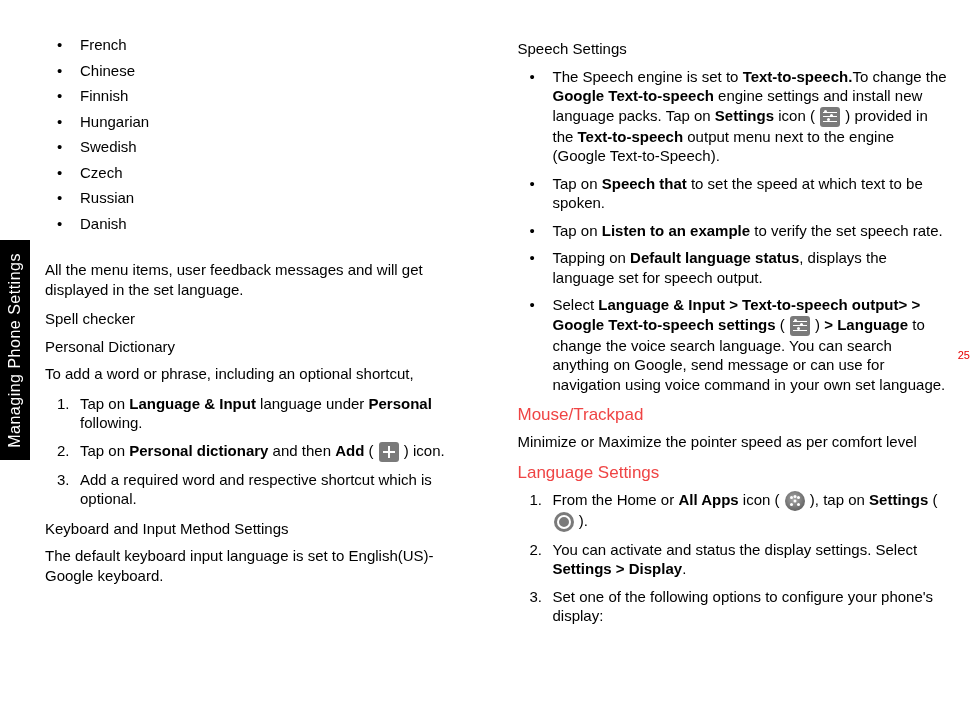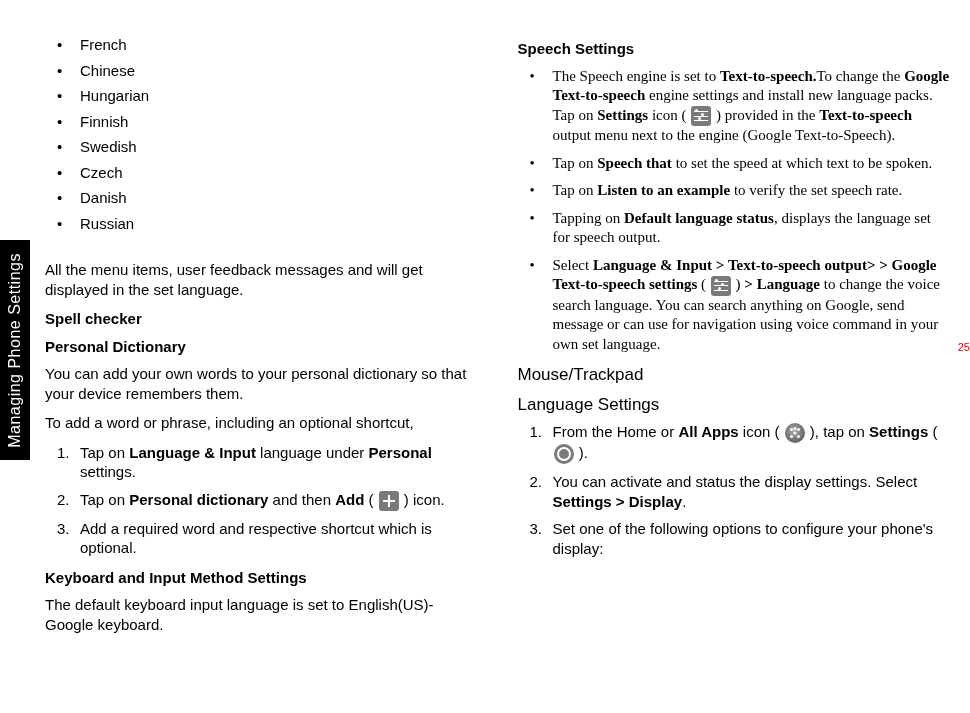--- a/index.html
+++ b/index.html
@@ -41,37 +41,37 @@
       display: flex;
       gap: 40px;
     }
     .col {
       flex: 1;
       min-width: 0;
     }
     .page-num {
       position: absolute;
       right: 0;
-      top: 340px;
+      top: 348px;
       color: #e60000;
       font-size: 11px;
     }
     ul.langs { list-style: none; margin-bottom: 27px; }
     ul.langs li { margin-bottom: 6px; padding-left: 35px; position: relative; }
     ul.langs li::before { content: "•"; position: absolute; left: 12px; }
     p { margin-bottom: 10px; }
-    .subhead { font-weight: bold; margin-bottom: 8px; margin-top: 4px; }
+    .subhead { font-weight: normal; margin-bottom: 8px; margin-top: 4px; }
     ol { list-style: none; margin-bottom: 10px; }
     ol li { padding-left: 35px; position: relative; margin-bottom: 8px; }
     ol li .num { position: absolute; left: 12px; }
     ul.bullets { list-style: none; margin-bottom: 10px; }
-    ul.bullets li { padding-left: 35px; position: relative; margin-bottom: 8px; font-family: Liberation Serif, serif; }
+    ul.bullets li { padding-left: 35px; position: relative; margin-bottom: 8px; }
     ul.bullets li::before { content: "•"; position: absolute; left: 12px; }
     .section-title {
-      color: #000000;
+      color: #ef4444;
       font-family: "Arial Narrow", Arial, sans-serif;
       font-size: 17px;
       margin-bottom: 6px;
       margin-top: 8px;
     }
     .icon-box {
       display: inline-block;
       vertical-align: middle;
       width: 20px;
       height: 20px;
@@ -143,38 +143,37 @@
 </div>
 
 <div class="page-num">25</div>
 
 <div class="page">
 
   <div class="col">
     <ul class="langs">
       <li>French</li>
       <li>Chinese</li>
+      <li>Finnish</li>
       <li>Hungarian</li>
-      <li>Finnish</li>
       <li>Swedish</li>
       <li>Czech</li>
+      <li>Russian</li>
       <li>Danish</li>
-      <li>Russian</li>
     </ul>
     <p>All the menu items, user feedback messages and will get displayed in the set language.</p>
 
     <p class="subhead">Spell checker</p>
 
     <p class="subhead">Personal Dictionary</p>
-    <p>You can add your own words to your personal dictionary so that your device remembers them.</p>
     <p>To add a word or phrase, including an optional shortcut,</p>
 
     <ol>
       <li><span class="num">1.</span>
-        <span>Tap on </span><b>Language &amp; Input</b><span> language under </span><b>Personal</b><span> settings.</span>
+        <span>Tap on </span><b>Language &amp; Input</b><span> language under </span><b>Personal</b><span> following.</span>
       </li>
       <li><span class="num">2.</span>
         <span>Tap on </span><b>Personal dictionary</b><span> and then </span><b>Add</b><span> ( </span><span class="icon-box icon-plus"></span><span> ) icon.</span>
       </li>
       <li><span class="num">3.</span>
         <span>Add a required word and respective shortcut which is optional.</span>
       </li>
     </ol>
 
     <p class="subhead">Keyboard and Input Method Settings</p>
@@ -196,20 +195,21 @@
       </li>
       <li>
         <span>Tapping on </span><b>Default language status</b><span>, displays the language set for speech output.</span>
       </li>
       <li>
         <span>Select </span><b>Language &amp; Input &gt; Text-to-speech output&gt; &gt; Google Text-to-speech settings</b><span> ( </span><span class="icon-box icon-sliders"></span><span> ) </span><b>&gt; Language</b><span> to change the voice search language. You can search anything on Google, send message or can use for navigation using voice command in your own set language.</span>
       </li>
     </ul>
 
     <p class="section-title">Mouse/Trackpad</p>
+    <p>Minimize or Maximize the pointer speed as per comfort level</p>
 
     <p class="section-title">Language Settings</p>
     <ol>
       <li><span class="num">1.</span>
         <span>From the Home or </span><b>All Apps</b><span> icon ( </span><span class="icon-box icon-circle"></span><span> ), tap on </span><b>Settings</b><span> ( </span><span class="icon-box icon-gear"></span><span> ).</span>
       </li>
       <li><span class="num">2.</span>
         <span>You can activate and status the display settings. Select </span><b>Settings &gt; Display</b><span>.</span>
       </li>
       <li><span class="num">3.</span>

